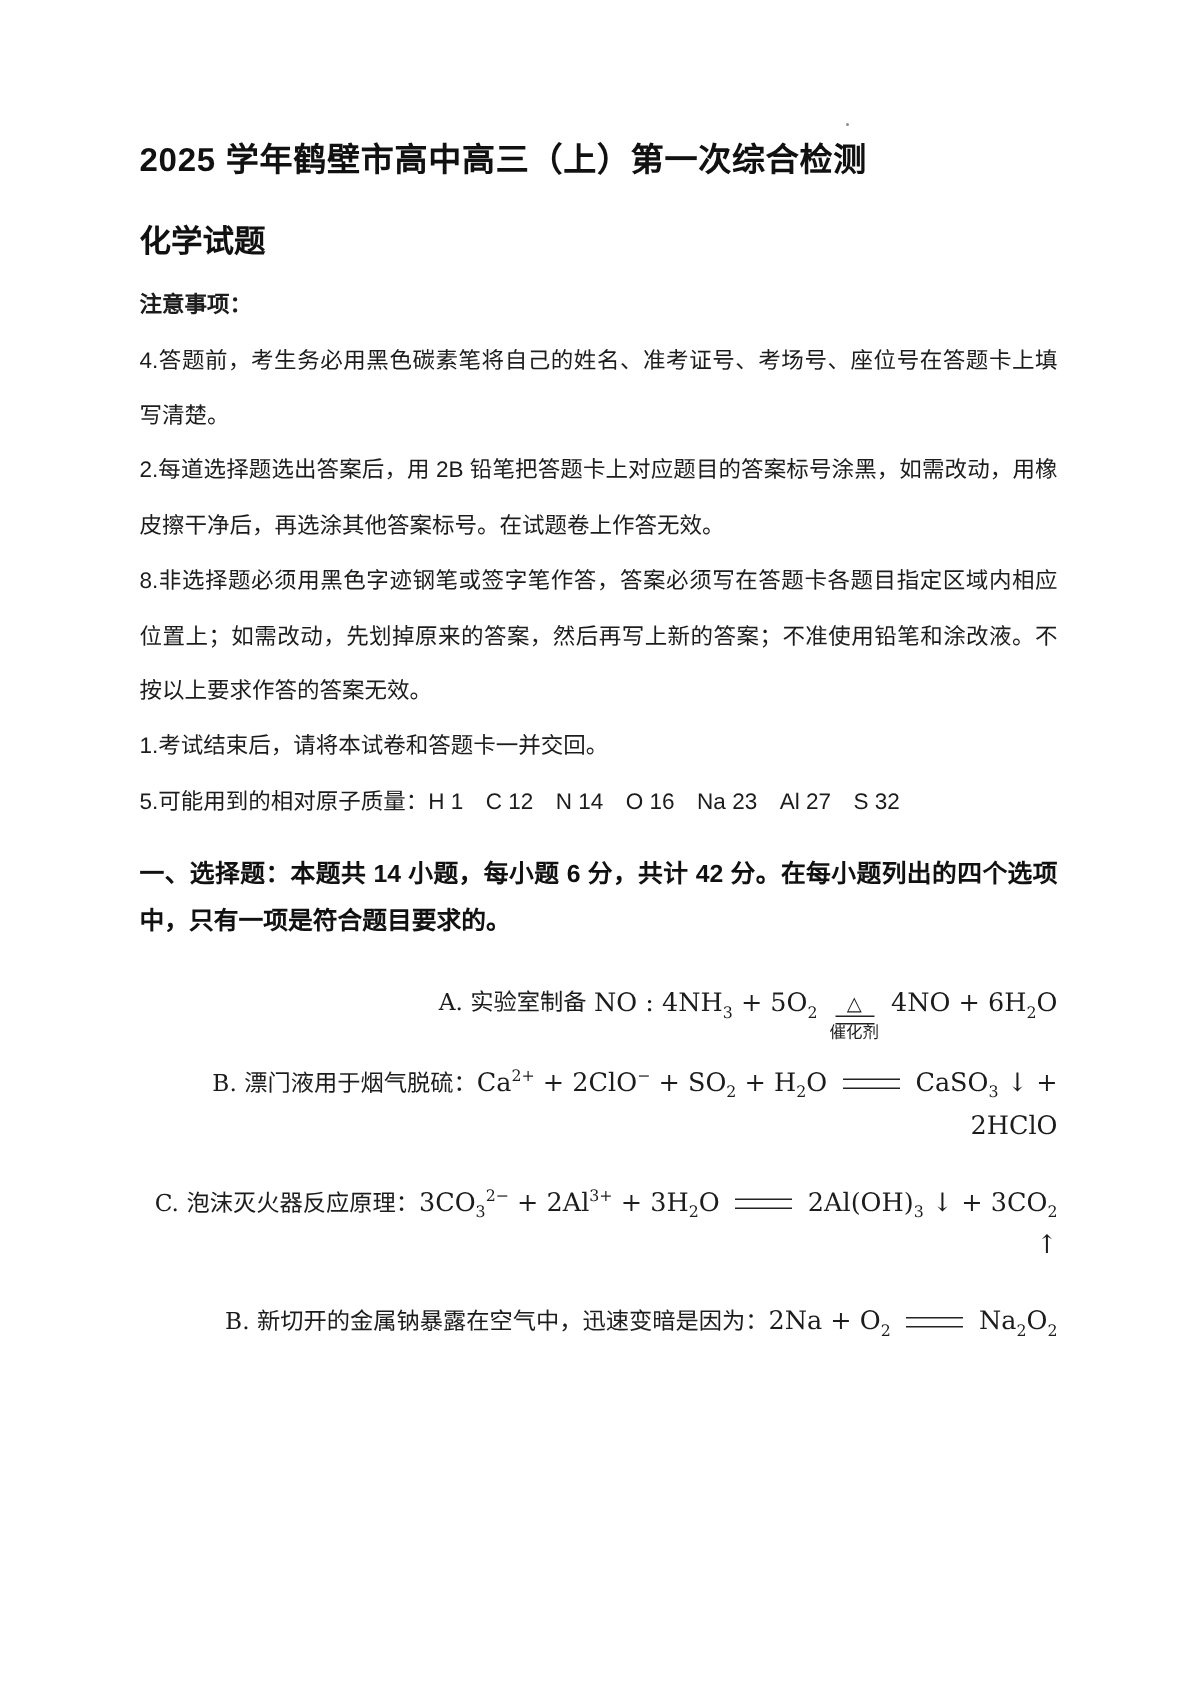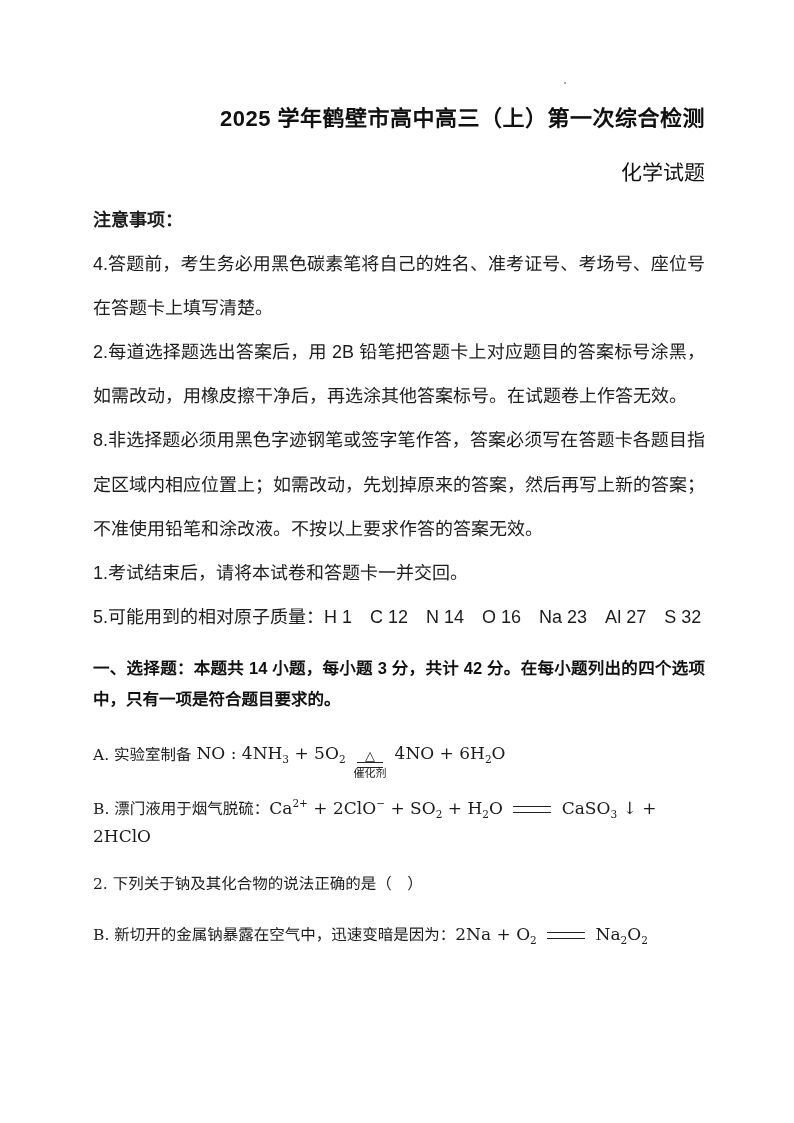--- a/index.html
+++ b/index.html
@@ -5,36 +5,36 @@
   html,body{margin:0;padding:0;}
   body{
     width:794px;height:1123px;background:#ffffff;color:#1c1c1c;
     position:relative;overflow:hidden;
     font-family:"Liberation Sans",sans-serif;
   }
   .page{padding:88px 89px 0 93px;}
   .hei{font-family:"Liberation Sans",sans-serif;}
   .song{font-family:"DejaVu Serif","Liberation Serif",serif;}
   .title{
-    font-size:22px;font-weight:700;text-align:right;
-    margin:12px 0 24px 0;letter-spacing:0.5px;color:#111;
+    font-size:22px;font-weight:700;text-align:left;
+    margin:0 0 24px 0;letter-spacing:0.5px;color:#111;
   }
   .subtitle{
-    font-size:21px;font-weight:400;text-align:right;
+    font-size:21px;font-weight:700;text-align:left;
     margin:0 0 12px 0;color:#111;
   }
-  .notices{font-size:18px;line-height:2.45;}
+  .notices{font-size:15px;line-height:2.45;}
   .notice-head{margin:0;font-weight:700;}
   .notice-p{margin:0;text-align:justify;}
   .section-heading{
     margin:14px 0 0 0;font-size:16.5px;font-weight:700;line-height:1.9;
     text-align:justify;color:#111;
   }
   .stem{margin:22px 0 0 0;font-size:15.5px;line-height:1.6;}
-  .opt{margin:24px 0 0 0;font-size:15.5px;line-height:1.6;}
+  .opt{margin:24px 0 0 0;font-size:15.5px;line-height:1.6;text-align:right;}
   .chem{font-family:"DejaVu Serif","Liberation Serif",serif;font-size:17px;}
   .chem sub{font-size:62%;}
   .chem sup{font-size:62%;}
   .dbleq{
     display:inline-block;width:38px;height:7px;box-sizing:border-box;
     border-top:1.7px solid #222;border-bottom:1.7px solid #222;
     vertical-align:middle;margin:0 5px;
   }
   .longarr{
     display:inline-block;width:54px;height:14px;position:relative;
@@ -78,35 +78,35 @@
 
   <div class="notices hei">
     <p class="notice-head">注意事项：</p>
     <p class="notice-p">4.答题前，考生务必用黑色碳素笔将自己的姓名、准考证号、考场号、座位号在答题卡上填写清楚。</p>
     <p class="notice-p">2.每道选择题选出答案后，用 2B 铅笔把答题卡上对应题目的答案标号涂黑，如需改动，用橡皮擦干净后，再选涂其他答案标号。在试题卷上作答无效。</p>
     <p class="notice-p">8.非选择题必须用黑色字迹钢笔或签字笔作答，答案必须写在答题卡各题目指定区域内相应位置上；如需改动，先划掉原来的答案，然后再写上新的答案；不准使用铅笔和涂改液。不按以上要求作答的答案无效。</p>
     <p class="notice-p">1.考试结束后，请将本试卷和答题卡一并交回。</p>
     <p class="notice-p">5.可能用到的相对原子质量：H 1　C 12　N 14　O 16　Na 23　Al 27　S 32</p>
   </div>
 
-  <p class="section-heading hei">一、选择题：本题共 14 小题，每小题 3 分，共计 42 分。在每小题列出的四个选项中，只有一项是符合题目要求的。</p>
+  <p class="section-heading hei">一、选择题：本题共 14 小题，每小题 6 分，共计 42 分。在每小题列出的四个选项中，只有一项是符合题目要求的。</p>
 
   <div>
 
     <p class="opt song"><span>A. 实验室制备 </span><span class="chem">NO : 4NH<sub>3</sub> + 5O<sub>2</sub></span><span class="cat-stack">
           <span class="cat-top">△</span>
           <span class="cat-line"></span>
           <span class="cat-bot">催化剂</span>
         </span><span class="chem">4NO + 6H<sub>2</sub>O</span></p>
 
     <p class="opt song"><span>B. 漂门液用于烟气脱硫：</span><span class="chem">Ca<sup>2+</sup> + 2ClO<sup>−</sup> + SO<sub>2</sub> + H<sub>2</sub>O <span class="dbleq"></span> CaSO<sub>3</sub> ↓ + 2HClO</span></p>
 
+    <p class="opt song"><span>C. 泡沫灭火器反应原理：</span><span class="chem">3CO<sub>3</sub><sup>2−</sup> + 2Al<sup>3+</sup> + 3H<sub>2</sub>O <span class="dbleq"></span> 2Al(OH)<sub>3</sub> ↓ + 3CO<sub>2</sub> ↑</span></p>
 
   </div>
 
   <div>
-    <p class="stem song">2. 下列关于钠及其化合物的说法正确的是（　）</p>
 
 
     <p class="opt song"><span>B. 新切开的金属钠暴露在空气中，迅速变暗是因为：</span><span class="chem">2Na + O<sub>2</sub> <span class="dbleq"></span> Na<sub>2</sub>O<sub>2</sub></span></p>
   </div>
 
 </div>
 
 </body></html>

